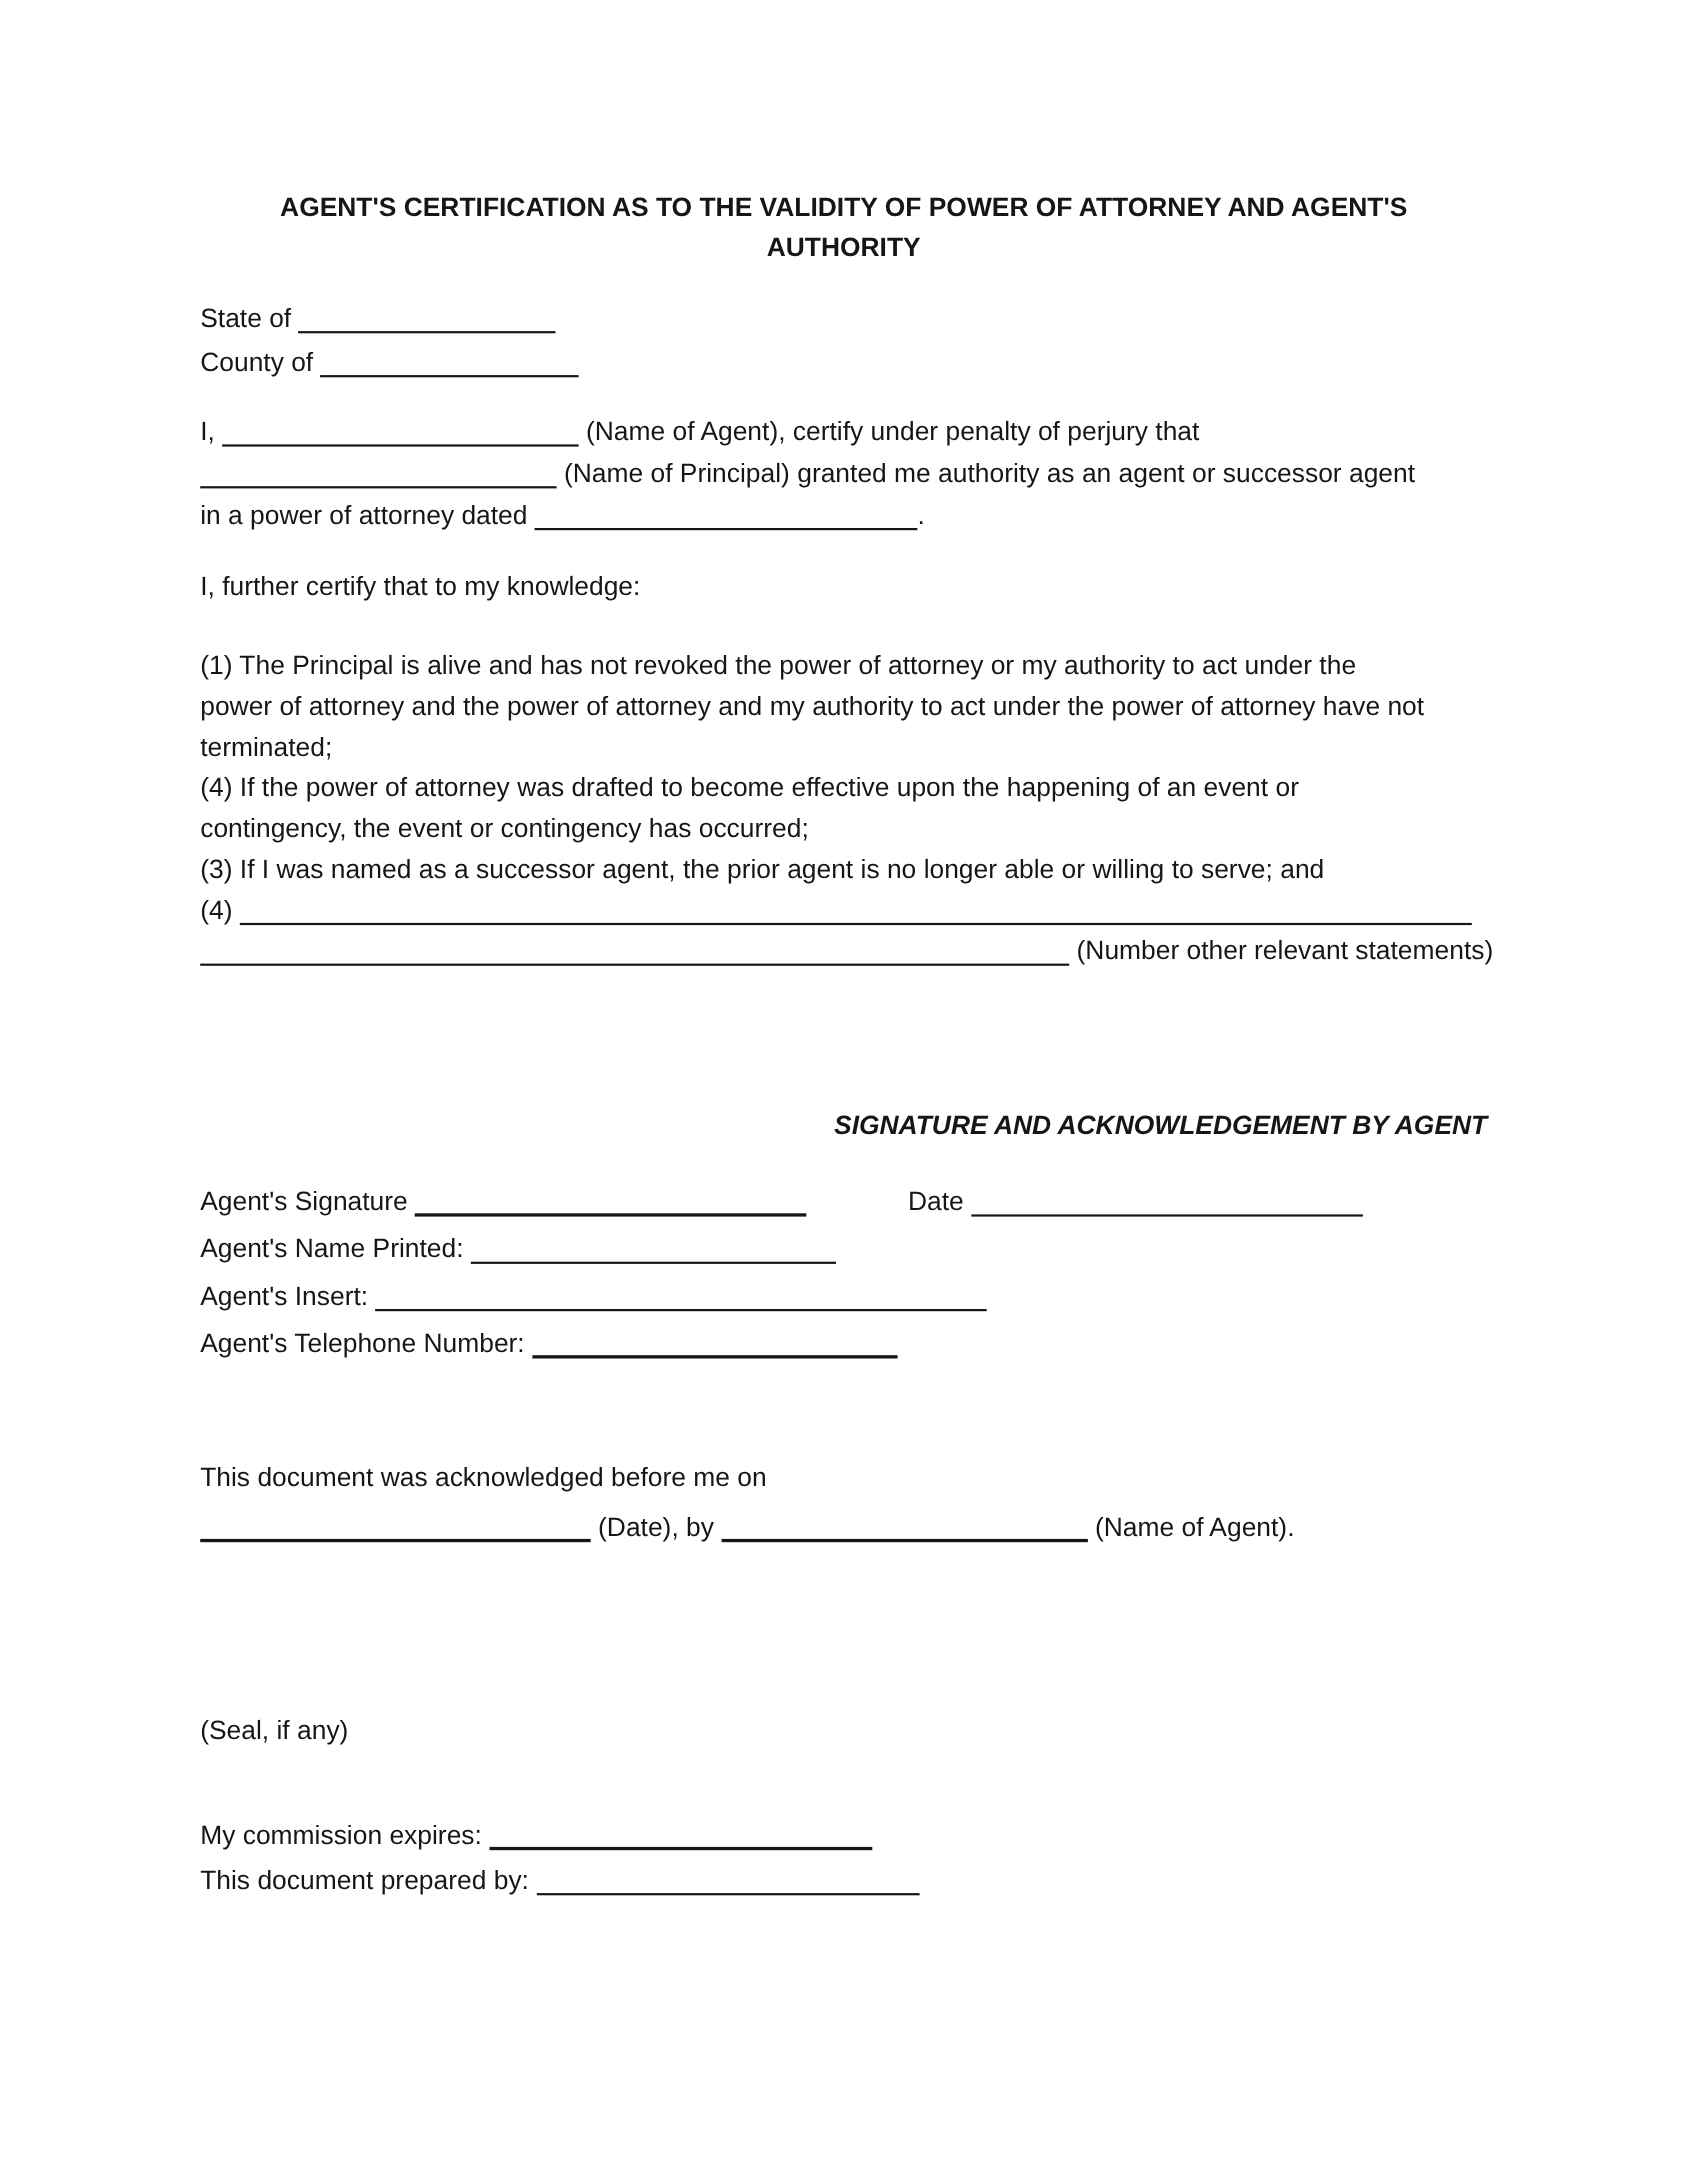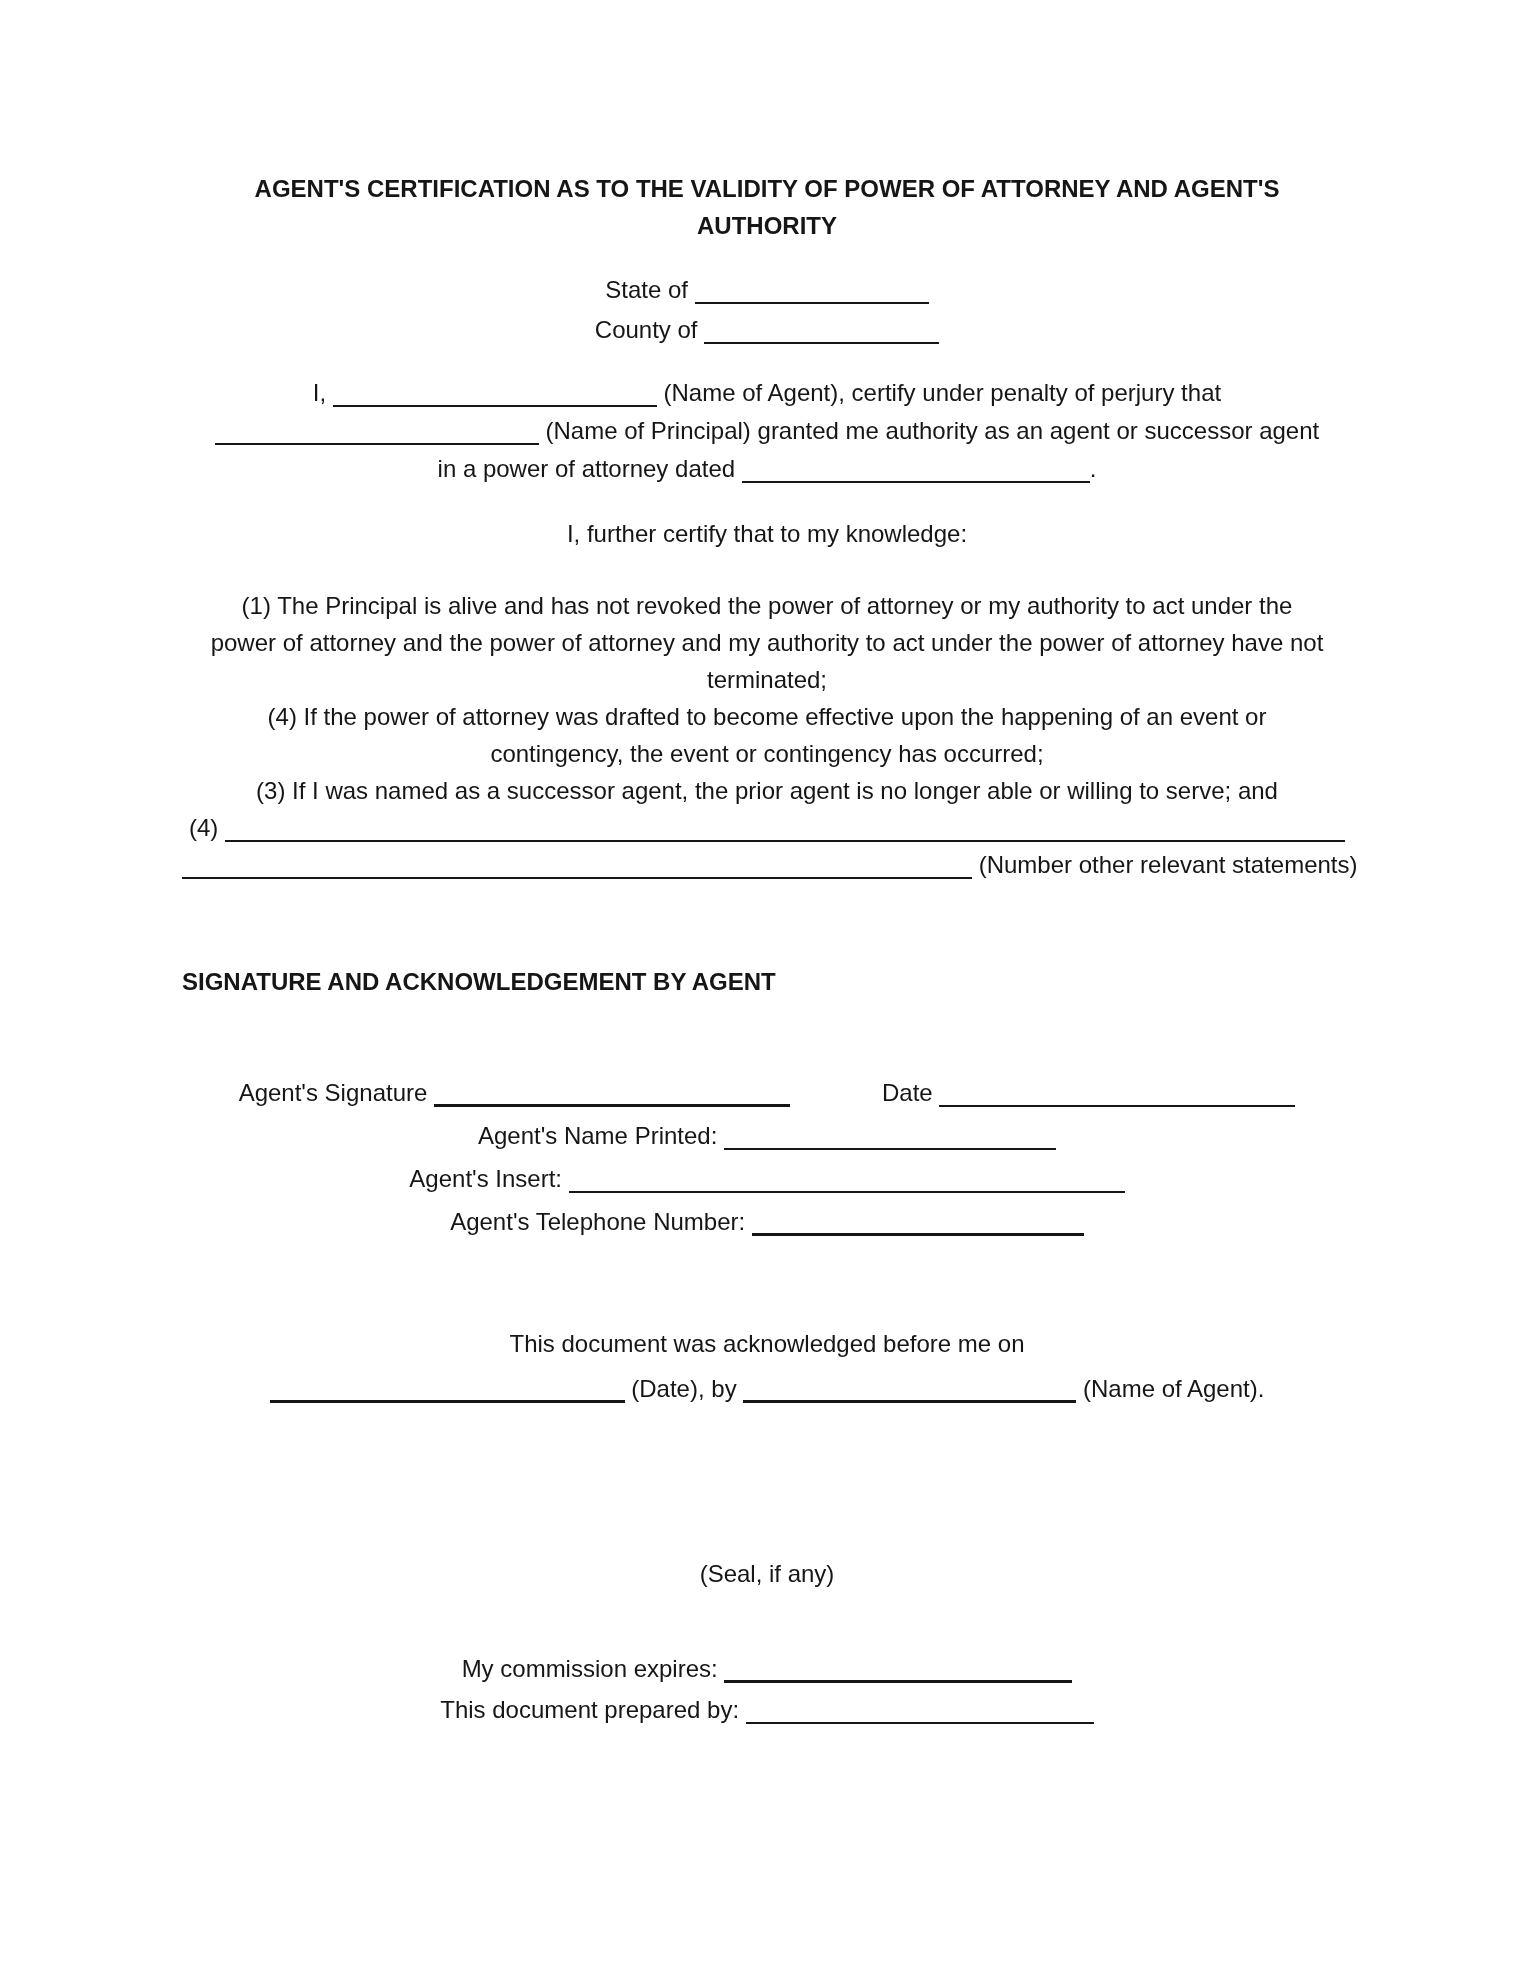--- a/index.html
+++ b/index.html
@@ -16,38 +16,38 @@
     overflow: hidden;
     padding-left: 20px;
   }
   .content {
     position: absolute;
     left: 182px; top: 0;
     width: 1170px; height: 100%;
   }
   .blk {
     position: absolute;
-    left: 0; right: 0; text-align: center;
+    left: 0; right: 0;
   }
   .line { white-space: pre; }
   .blank {
     display: inline-block;
     height: 0;
     border-bottom: 2px solid #161616;
     vertical-align: -6px;
   }
   .blank.thick { border-bottom-width: 3px; }
   .gap { display: inline-block; }
 
   .b-title            { top: 170px;  line-height: 37px; font-weight: 700; text-align: center; }
   .b-state-county     { top: 270px;  line-height: 40px; }
   .b-intro-paragraph  { top: 374px;  line-height: 38px; }
   .b-certify-lead     { top: 515px;  line-height: 38px; }
   .b-certified-statements { top: 587px; line-height: 37px; }
-  .b-sig-heading      { top: 963px;  line-height: 38px; font-weight: 700; text-align: left; }
+  .b-sig-heading      { top: 1005px;  line-height: 38px; font-weight: 700; text-align: right; font-style: italic; }
   .b-agent-signature-rows { top: 1071px; line-height: 43px; }
   .b-acknowledgment   { top: 1321px; line-height: 45px; }
   .b-notary-signature { top: 1460px; line-height: 38px; }
   .b-seal-note        { top: 1555px; line-height: 38px; }
   .b-commission       { top: 1648px; line-height: 41px; }
 </style>
 </head>
 <body>
 
 <div class="page">

